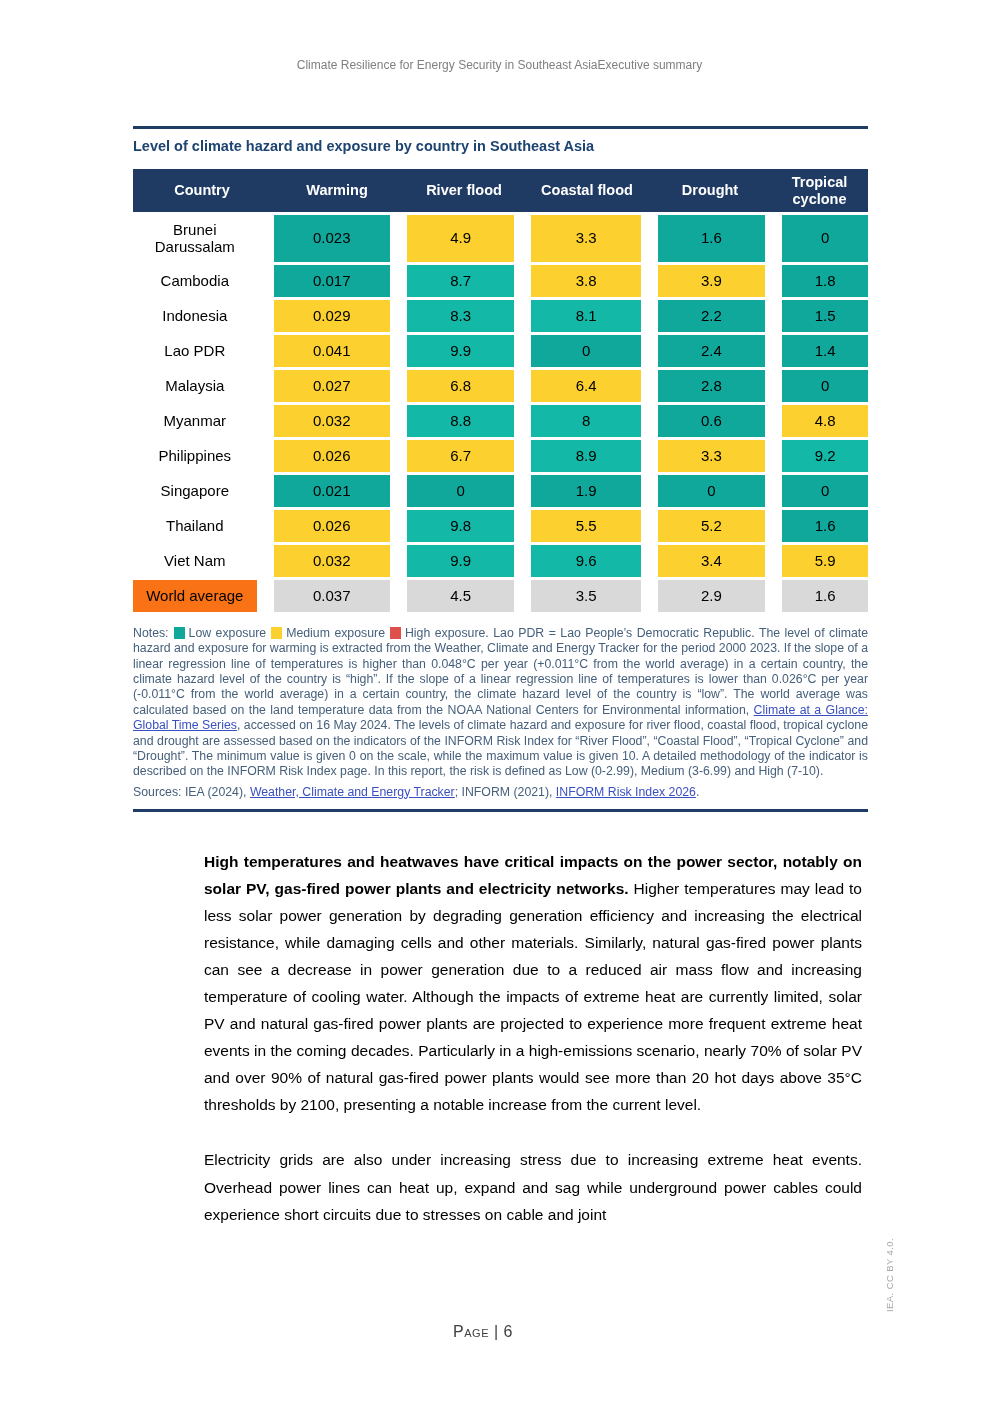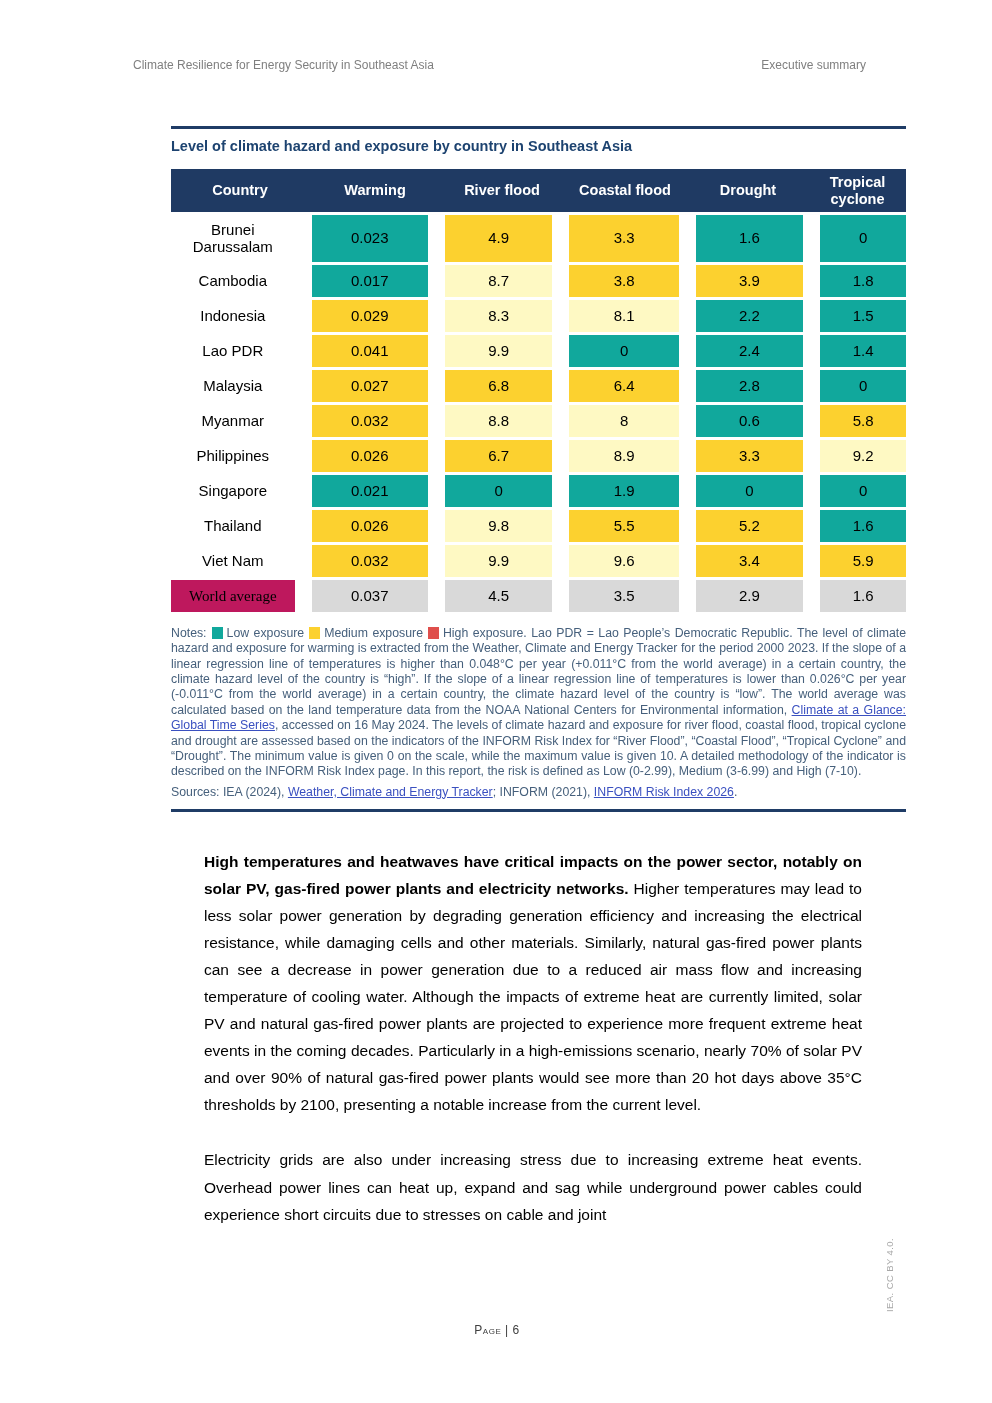--- a/index.html
+++ b/index.html
@@ -6,26 +6,26 @@
   html,body { background:#fff; }
   body {
     position:relative; width:992px; height:1403px;
     font-family:"Liberation Sans","DejaVu Sans",sans-serif;
     color:#000; overflow:hidden;
   }
 
   
   .run-head {
     position:absolute; top:58px; left:133px; width:733px;
-    display:flex; justify-content:space-between;
+    display:flex; justify-content:center;
     font-size:12px; color:#7f7f7f;
   }
 
   
-  .figure { position:absolute; top:126px; left:133px; width:735px;margin-left:38px; }
+  .figure { position:absolute; top:126px; left:133px; width:735px; }
   .rule { height:3px; background:#1f3c66; }
   .fig-title {
     margin-top:9px; font-size:14.5px; font-weight:bold; color:#1d4370;
   }
 
   
   .tbl { margin-top:15px; width:735px; font-size:15px; }
   .thead { display:flex; background:#1f3a63; color:#fff; font-weight:bold; }
   .thead .hc {
     display:flex; align-items:center; justify-content:center; text-align:center;
@@ -33,23 +33,23 @@
   }
   .trow { display:flex; gap:17px; margin-top:3px; }
   .cell {
     display:flex; align-items:center; justify-content:center; text-align:center;
     min-height:32px; padding:1px 3px; line-height:1.1;
   }
   .cell.country { background:#fff; }
   .trow.tall .cell { min-height:47px; }
   .cell[data-level="low"]    { background:#11a89c; }
   .cell[data-level="medium"] { background:#fcd12f; }
-  .cell[data-level="high"]   { background:#fef9c3; }
+  .cell[data-level="high"]   { background:#14b8a6; }
   .cell[data-level="avg"]    { background:#d9d9d9; }
-  .trow.avg .cell.country    { background:#be185d;font-family:Liberation Serif, serif; }
+  .trow.avg .cell.country    { background:#f97316; }
   
   .thead .h0{width:138px}.thead .h1{width:132px}.thead .h2{width:122px}
   .thead .h3{width:124px}.thead .h4{width:122px}.thead .h5{width:97px}
   
   .cell.c-0{width:137px}.cell.c-1{width:129px}.cell.c-2{width:119px}
   .cell.c-3{width:121px}.cell.c-4{width:119px}.cell.c-5{width:95px}
 
   
   .notes {
     margin-top:14px; font-size:12.3px; line-height:1.25; color:#46607c;
@@ -69,22 +69,22 @@
   
   .bodycol { position:absolute; top:848px; left:204px; width:658px; }
   .para {
     font-size:15.5px; line-height:1.745; text-align:justify; color:#000;
   }
   .para + .para { margin-top:28px; }
   .para b { font-weight:bold; }
 
   
   .page-num {
-    position:absolute; top:1323px; left:137px; width:720px; text-align:center;
-    font-size:12px; color:#404040; font-variant:small-caps; letter-spacing:0.5px;
+    position:absolute; top:1323px; left:123px; width:720px; text-align:center;
+    font-size:16px; color:#404040; font-variant:small-caps; letter-spacing:0.5px;
   }
   .side-label {
     position:absolute; top:1238px; right:97px;
     writing-mode:vertical-rl; transform:rotate(180deg);
     font-size:9.5px; color:#a8a8a8; letter-spacing:0.4px;
   }
 </style>
 </head>
 <body>
 
@@ -146,21 +146,21 @@
           <div class="cell c-3" data-level="medium">6.4</div>
           <div class="cell c-4" data-level="low">2.8</div>
           <div class="cell c-5" data-level="low">0</div>
         </div>
         <div class="trow">
           <div class="cell country c-0">Myanmar</div>
           <div class="cell c-1" data-level="medium">0.032</div>
           <div class="cell c-2" data-level="high">8.8</div>
           <div class="cell c-3" data-level="high">8</div>
           <div class="cell c-4" data-level="low">0.6</div>
-          <div class="cell c-5" data-level="medium">5.8</div>
+          <div class="cell c-5" data-level="medium">4.8</div>
         </div>
         <div class="trow">
           <div class="cell country c-0">Philippines</div>
           <div class="cell c-1" data-level="medium">0.026</div>
           <div class="cell c-2" data-level="medium">6.7</div>
           <div class="cell c-3" data-level="high">8.9</div>
           <div class="cell c-4" data-level="medium">3.3</div>
           <div class="cell c-5" data-level="high">9.2</div>
         </div>
         <div class="trow">

